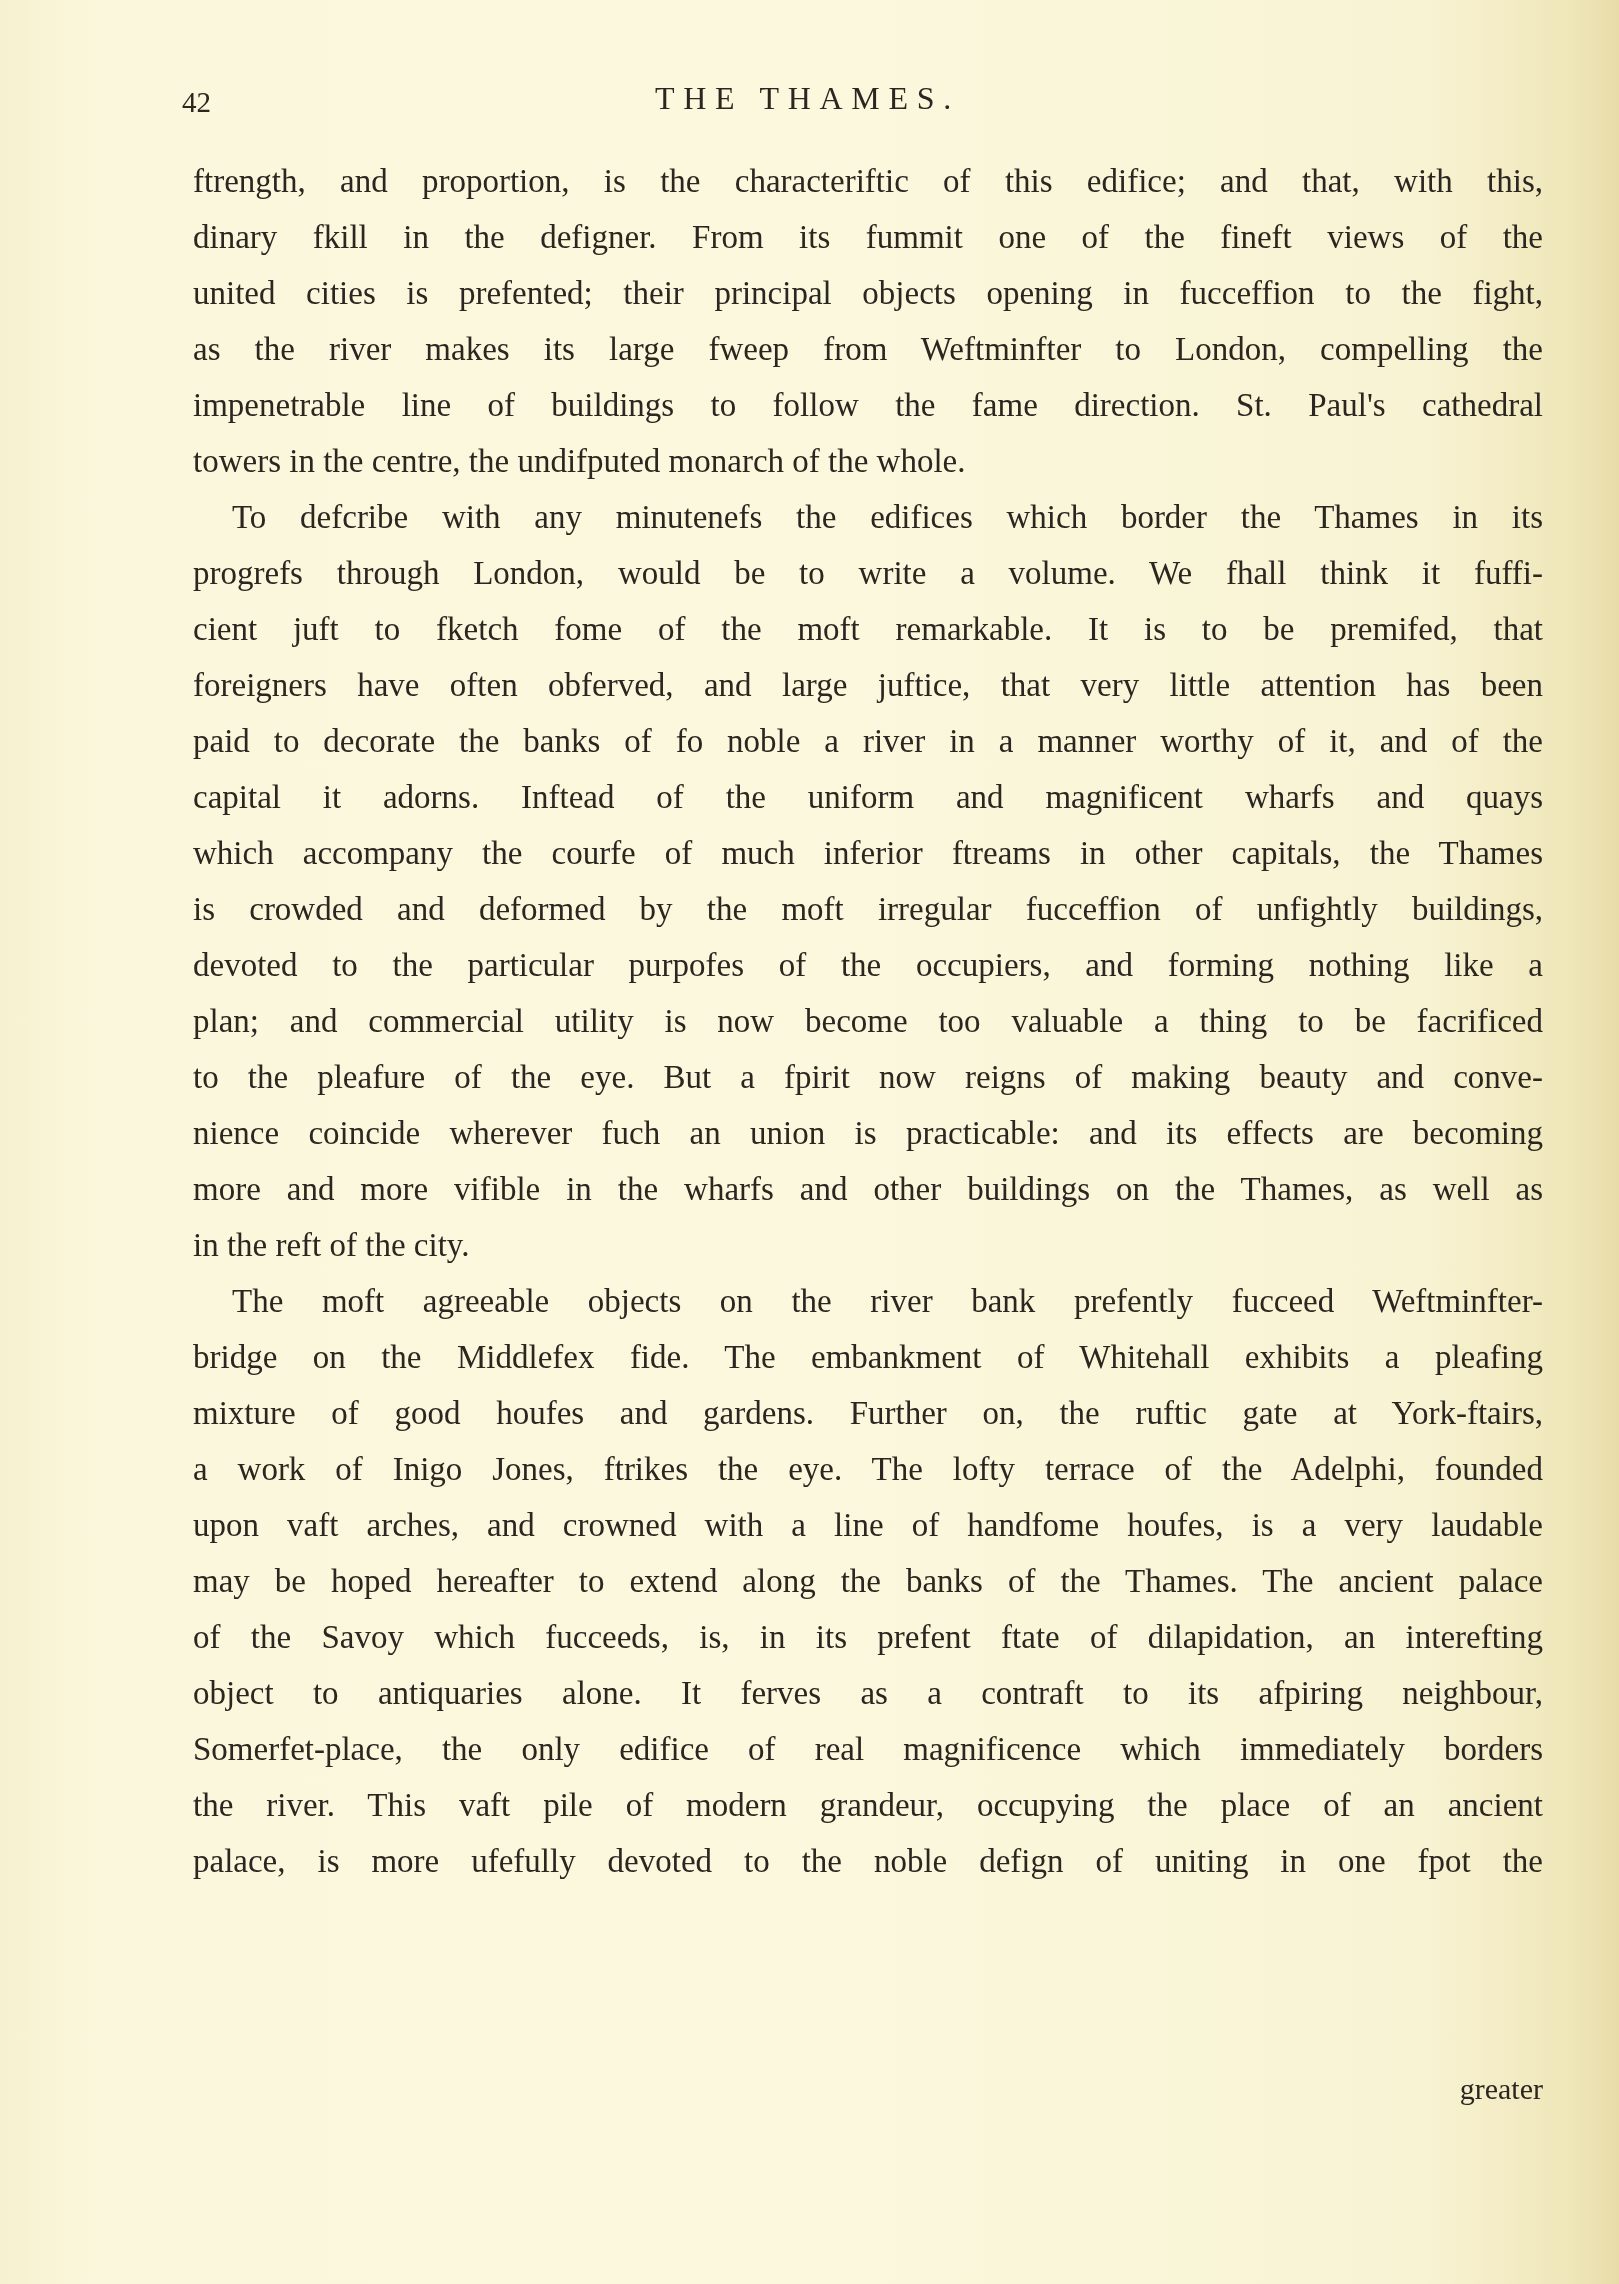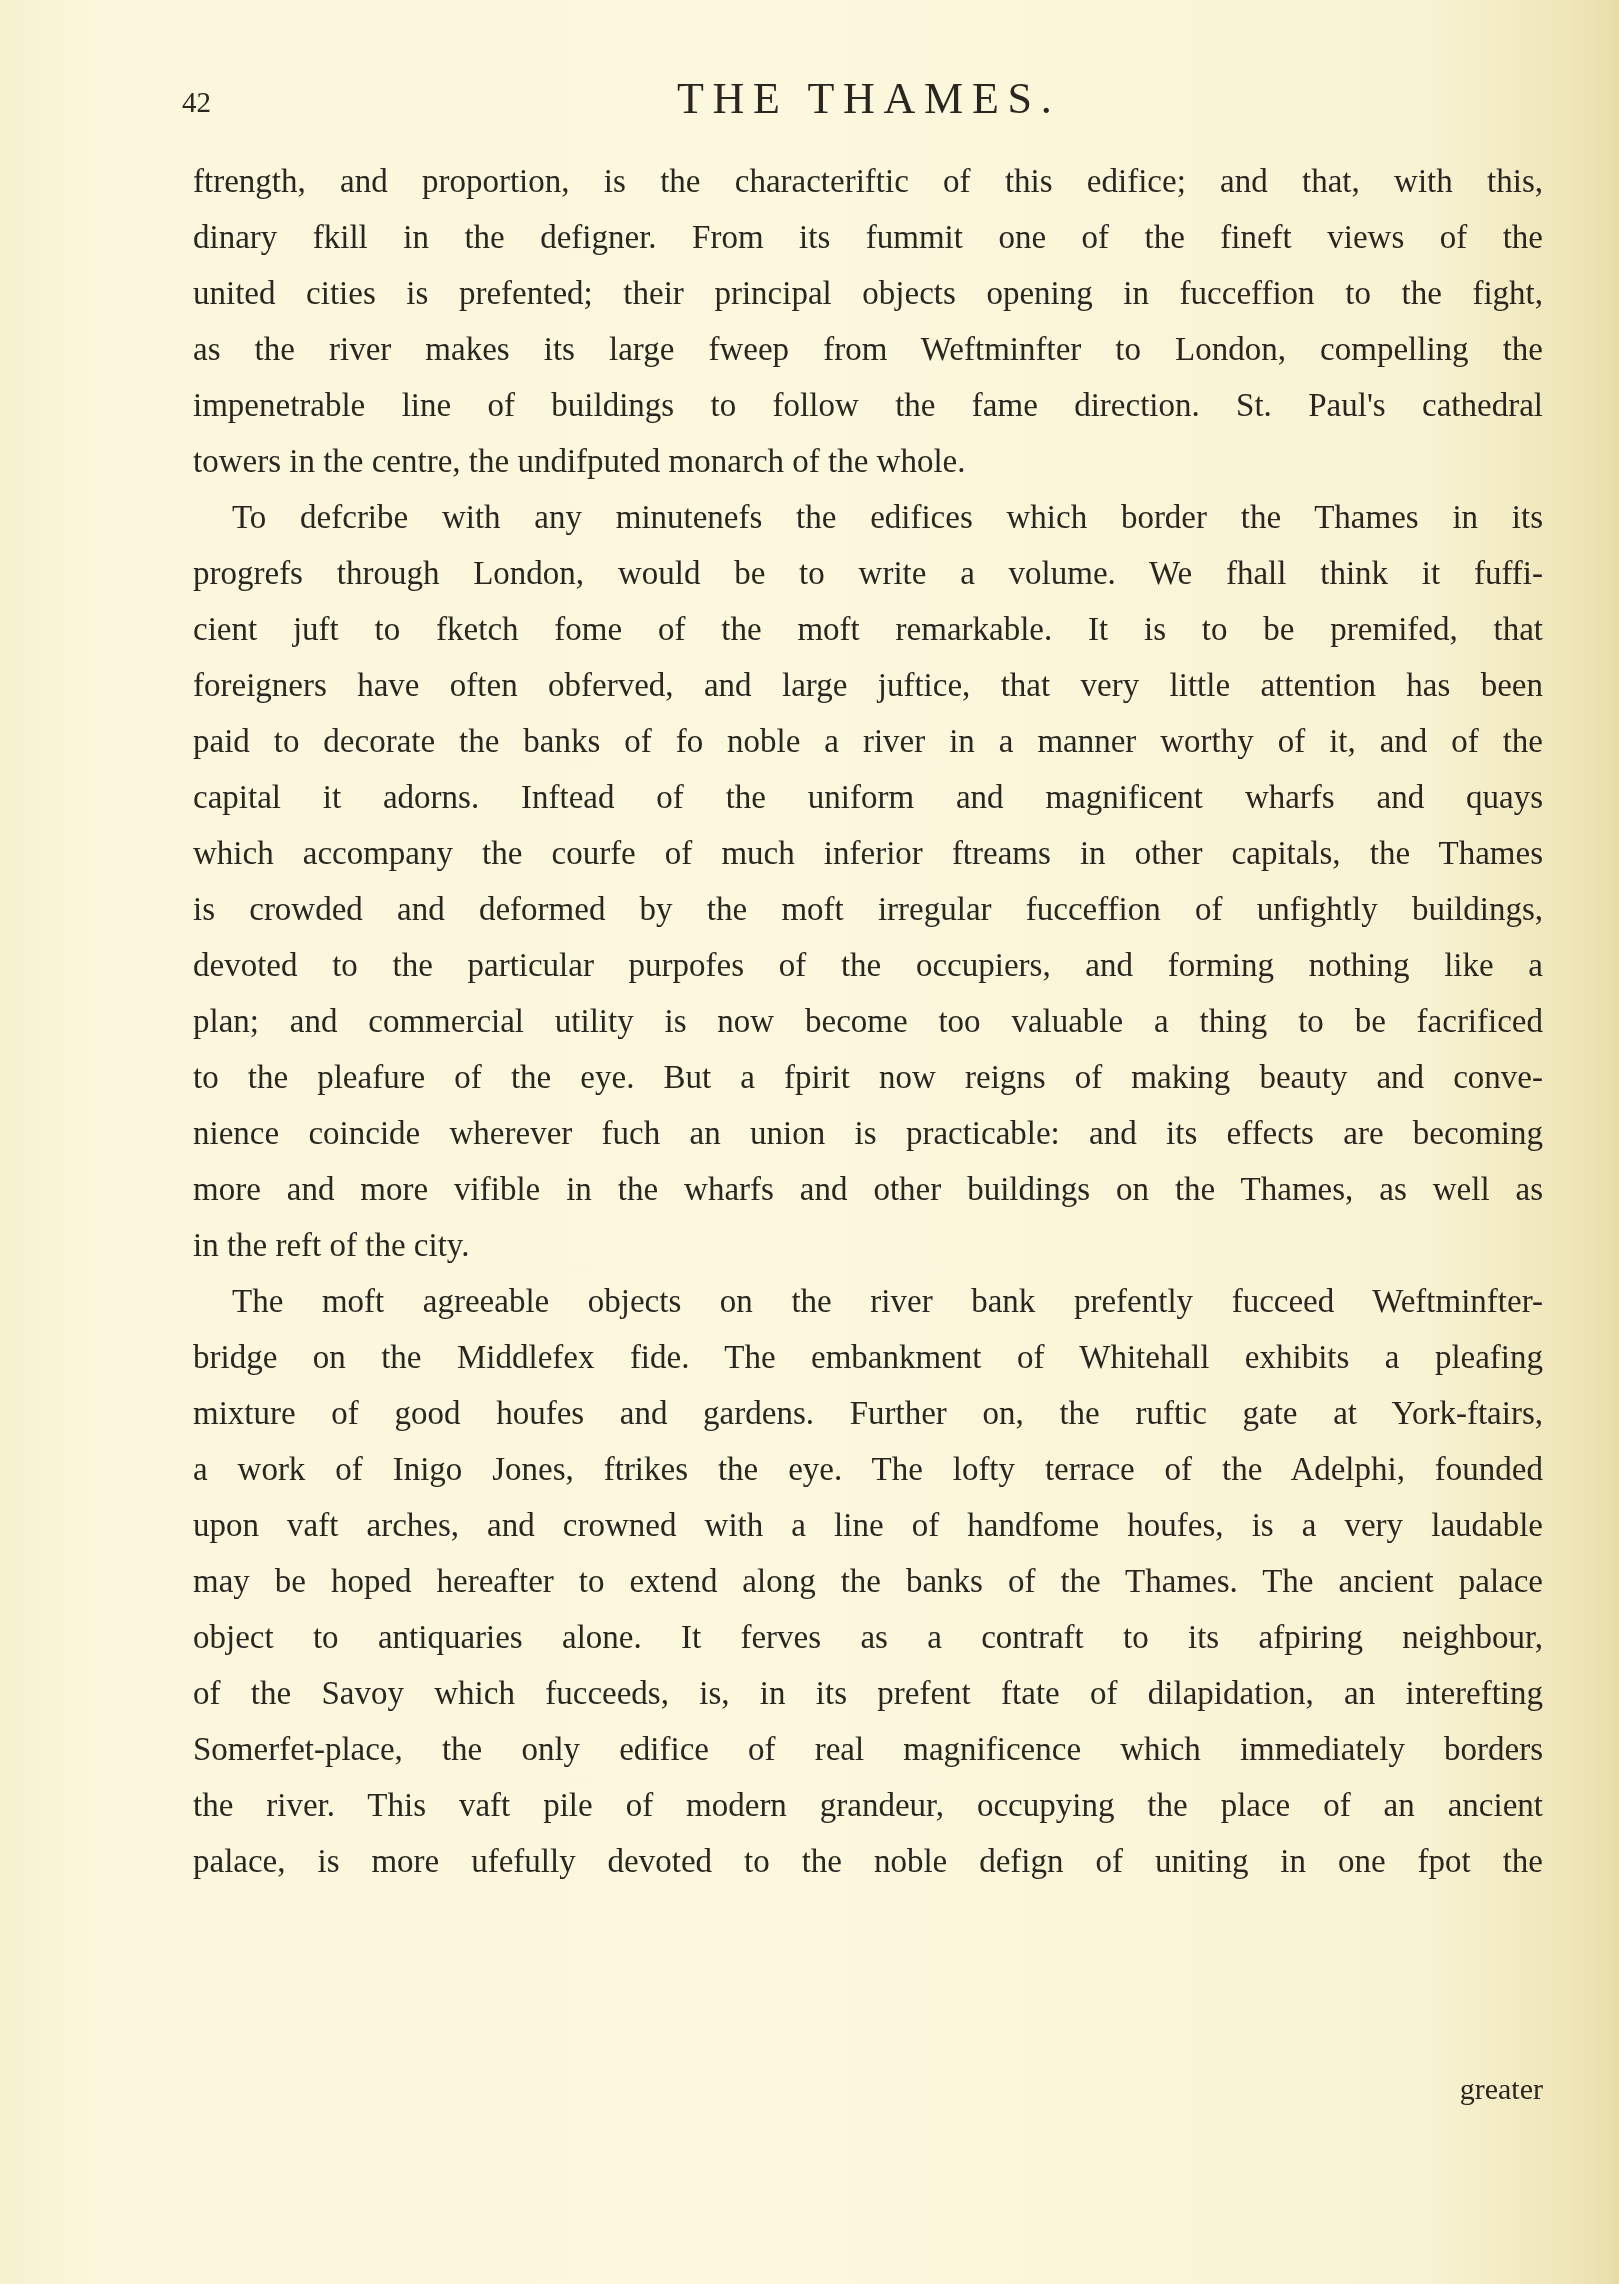--- a/index.html
+++ b/index.html
@@ -12,22 +12,22 @@
   }
   .page { position: absolute; left: 0; top: 0; width: 1619px; height: 2284px; }
   .running-head {
     position: absolute; top: 73px; left: 0; width: 1619px; height: 51px;
   }
   .page-number {
     position: absolute; left: 182px; top: 7.3px;
     font-size: 29px; line-height: 44px;
   }
   .running-title {
-    position: absolute; left: 677px; top: 0px;
-    font-size: 44px; letter-spacing: 8.7px; line-height: 51px;
+    position: absolute; left: 655px; top: 0px;
+    font-size: 32px; letter-spacing: 8.7px; line-height: 51px;
   }
   .body-text {
     position: absolute; left: 193px; top: 153px; width: 1350px;
   }
   .line {
     display: block; height: 56px; line-height: 56px;
     font-size: 33px; white-space: nowrap;
     text-align: justify; text-align-last: justify;
     overflow: visible;
   }
@@ -67,22 +67,22 @@
       <span class="line">to the pleafure of the eye. But a fpirit now reigns of making beauty and conve-</span>
       <span class="line">nience coincide wherever fuch an union is practicable: and its effects are becoming</span>
       <span class="line">more and more vifible in the wharfs and other buildings on the Thames, as well as</span>
       <span class="line last">in the reft of the city.</span>
       <span class="line indent">The moft agreeable objects on the river bank prefently fucceed Weftminfter-</span>
       <span class="line">bridge on the Middlefex fide. The embankment of Whitehall exhibits a pleafing</span>
       <span class="line">mixture of good houfes and gardens. Further on, the ruftic gate at York-ftairs,</span>
       <span class="line">a work of Inigo Jones, ftrikes the eye. The lofty terrace of the Adelphi, founded</span>
       <span class="line">upon vaft arches, and crowned with a line of handfome houfes, is a very laudable</span>
       <span class="line">may be hoped hereafter to extend along the banks of the Thames. The ancient palace</span>
+      <span class="line">of the Savoy which fucceeds, is, in its prefent ftate of dilapidation, an interefting</span>
       <span class="line">object to antiquaries alone. It ferves as a contraft to its afpiring neighbour,</span>
-      <span class="line">of the Savoy which fucceeds, is, in its prefent ftate of dilapidation, an interefting</span>
       <span class="line">Somerfet-place, the only edifice of real magnificence which immediately borders</span>
       <span class="line">the river. This vaft pile of modern grandeur, occupying the place of an ancient</span>
       <span class="line">palace, is more ufefully devoted to the noble defign of uniting in one fpot the</span>
     </div>
 
   <div class="catchword">greater</div>
 </div>
 
 
 </body></html>

